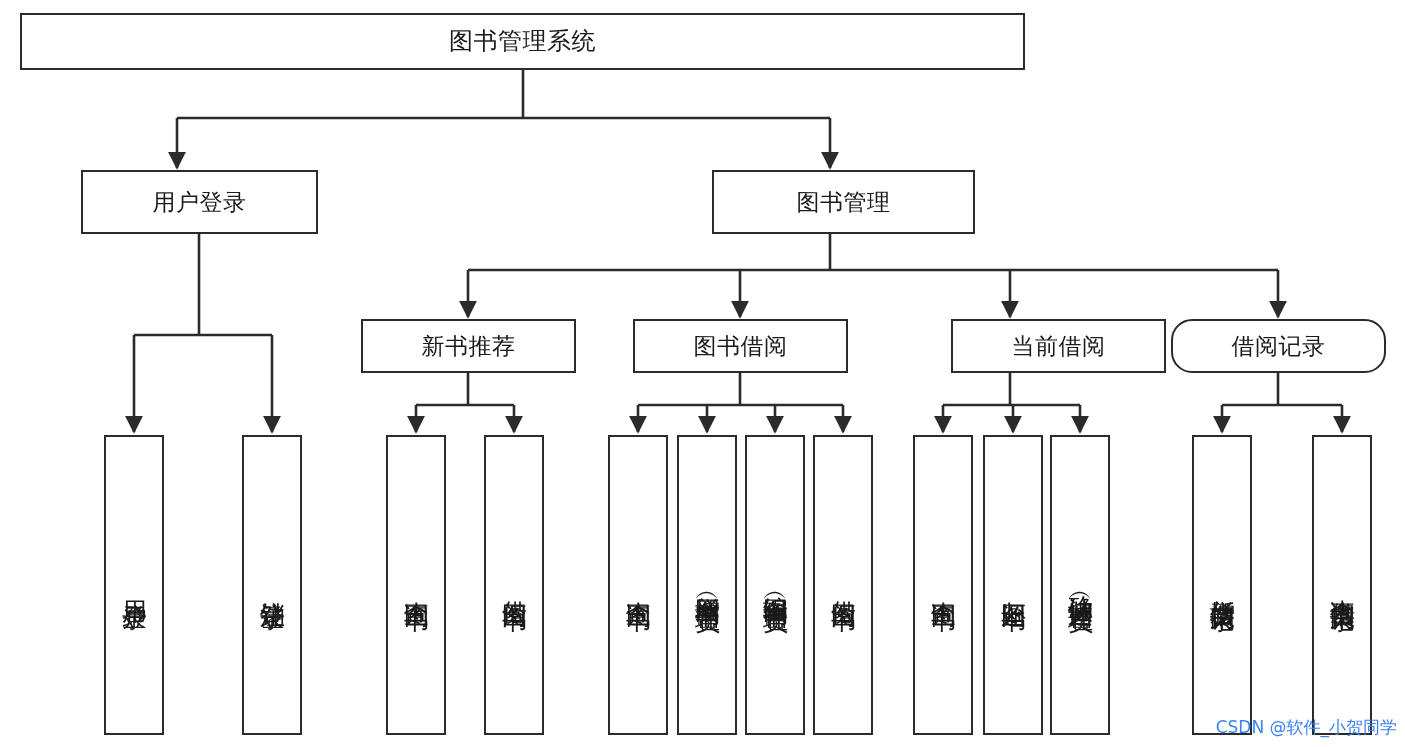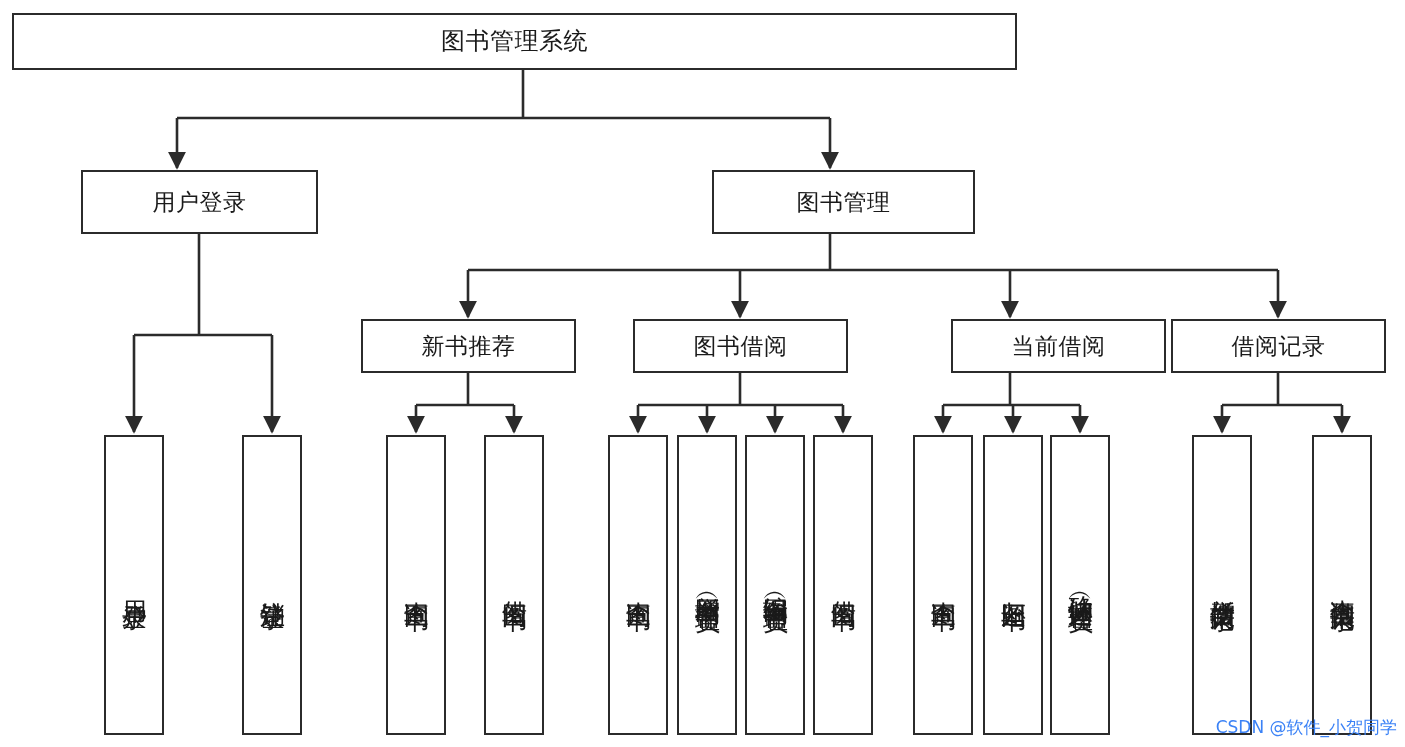--- a/index.html
+++ b/index.html
@@ -122,41 +122,41 @@
       <path d="M 1013 405 L 1013 432" marker-end="url(#arrow)"></path>
       <path d="M 1080 405 L 1080 432" marker-end="url(#arrow)"></path>
 
       <path d="M 1278 373 L 1278 405"></path>
       <path d="M 1222 405 L 1342 405"></path>
       <path d="M 1222 405 L 1222 432" marker-end="url(#arrow)"></path>
       <path d="M 1342 405 L 1342 432" marker-end="url(#arrow)"></path>
     </g>
   </svg>
 
-  <div class="node horiz root" style="left:12px; top:13px; width:1005px; height:57px;">
+  <div class="node horiz root" style="left:20px; top:13px; width:1005px; height:57px;">
     <span class="node-label">图书管理系统</span>
   </div>
 
   <div class="node horiz" style="left:81px; top:170px; width:237px; height:64px;">
     <span class="node-label">用户登录</span>
   </div>
   <div class="node horiz" style="left:712px; top:170px; width:263px; height:64px;">
     <span class="node-label">图书管理</span>
   </div>
 
   <div class="node horiz" style="left:361px; top:319px; width:215px; height:54px;">
     <span class="node-label">新书推荐</span>
   </div>
   <div class="node horiz" style="left:633px; top:319px; width:215px; height:54px;">
     <span class="node-label">图书借阅</span>
   </div>
   <div class="node horiz" style="left:903px; top:319px; width:215px; height:54px;margin-left:48px;">
     <span class="node-label">当前借阅</span>
   </div>
-  <div class="node horiz" style="left:1171px; top:319px; width:215px; height:54px;">
+  <div class="node horiz" style="left:1171px; top:319px; width:215px; height:54px;border-radius:21px;">
     <span class="node-label">借阅记录</span>
   </div>
 
   <div class="node vert" style="left:104px; top:435px; width:60px; height:300px;">
     <span class="node-label">用户登录</span>
   </div>
   <div class="node vert" style="left:242px; top:435px; width:60px; height:300px;">
     <span class="node-label">注销登录</span>
   </div>
 

